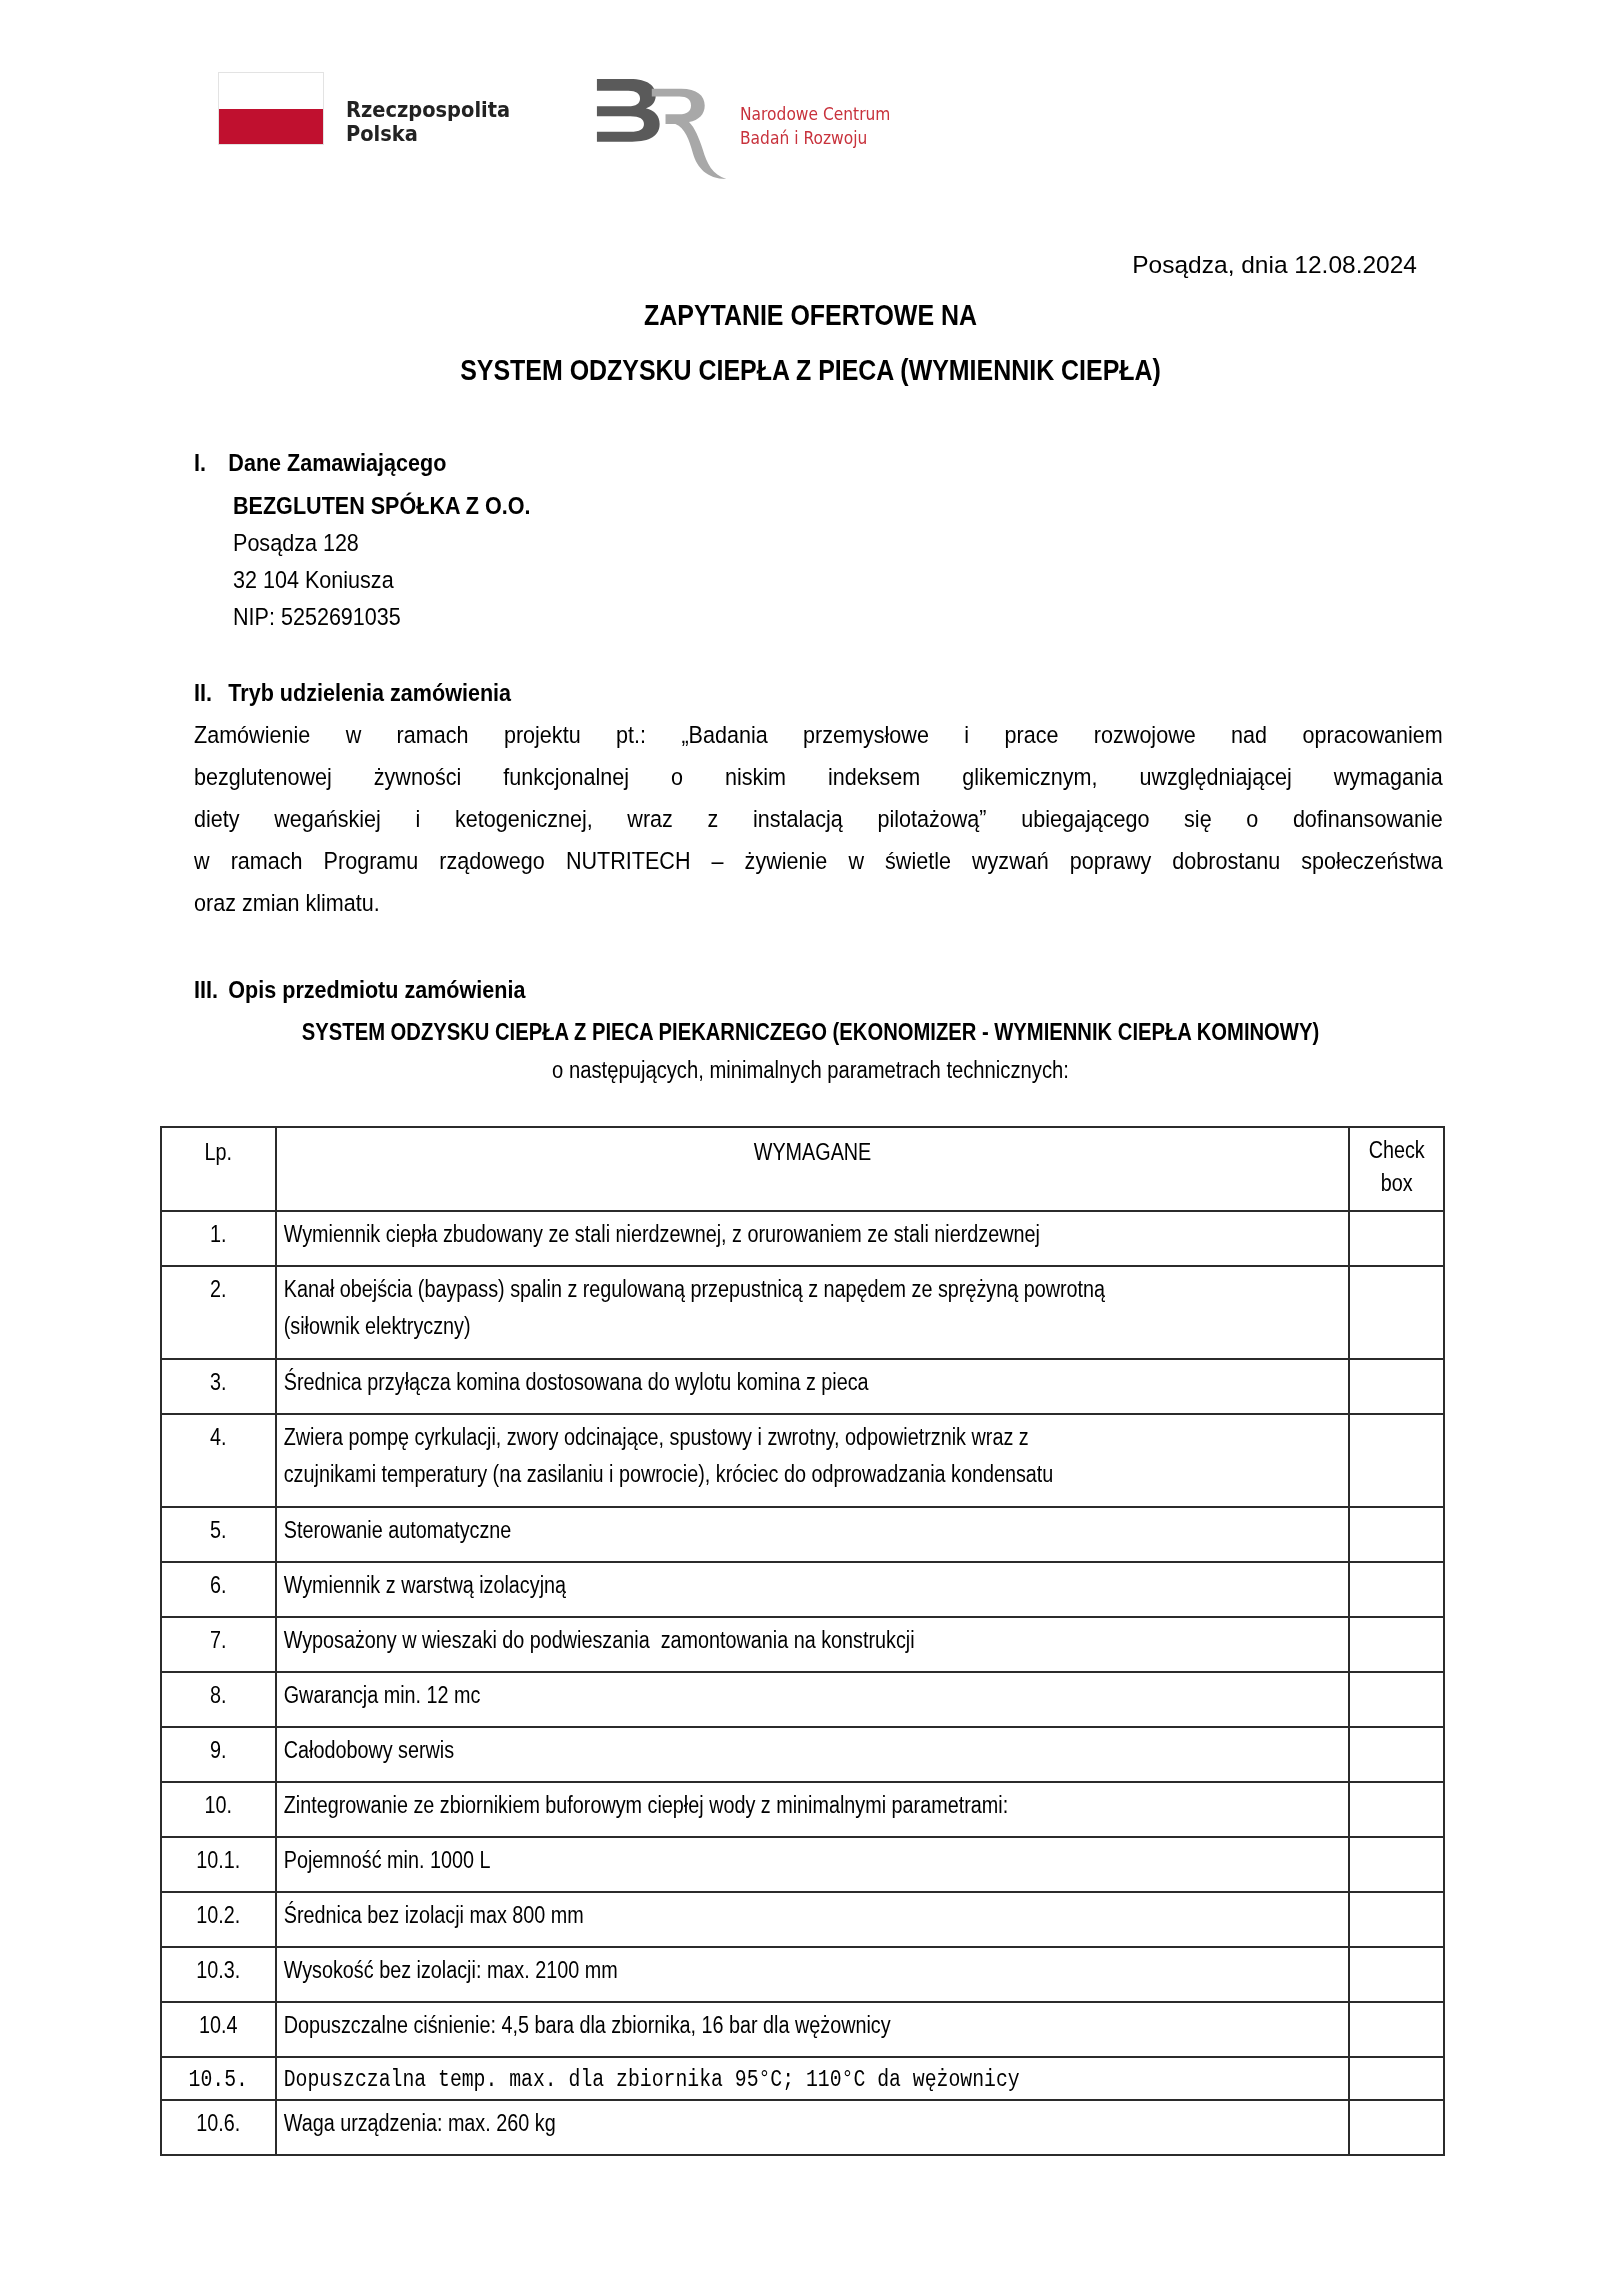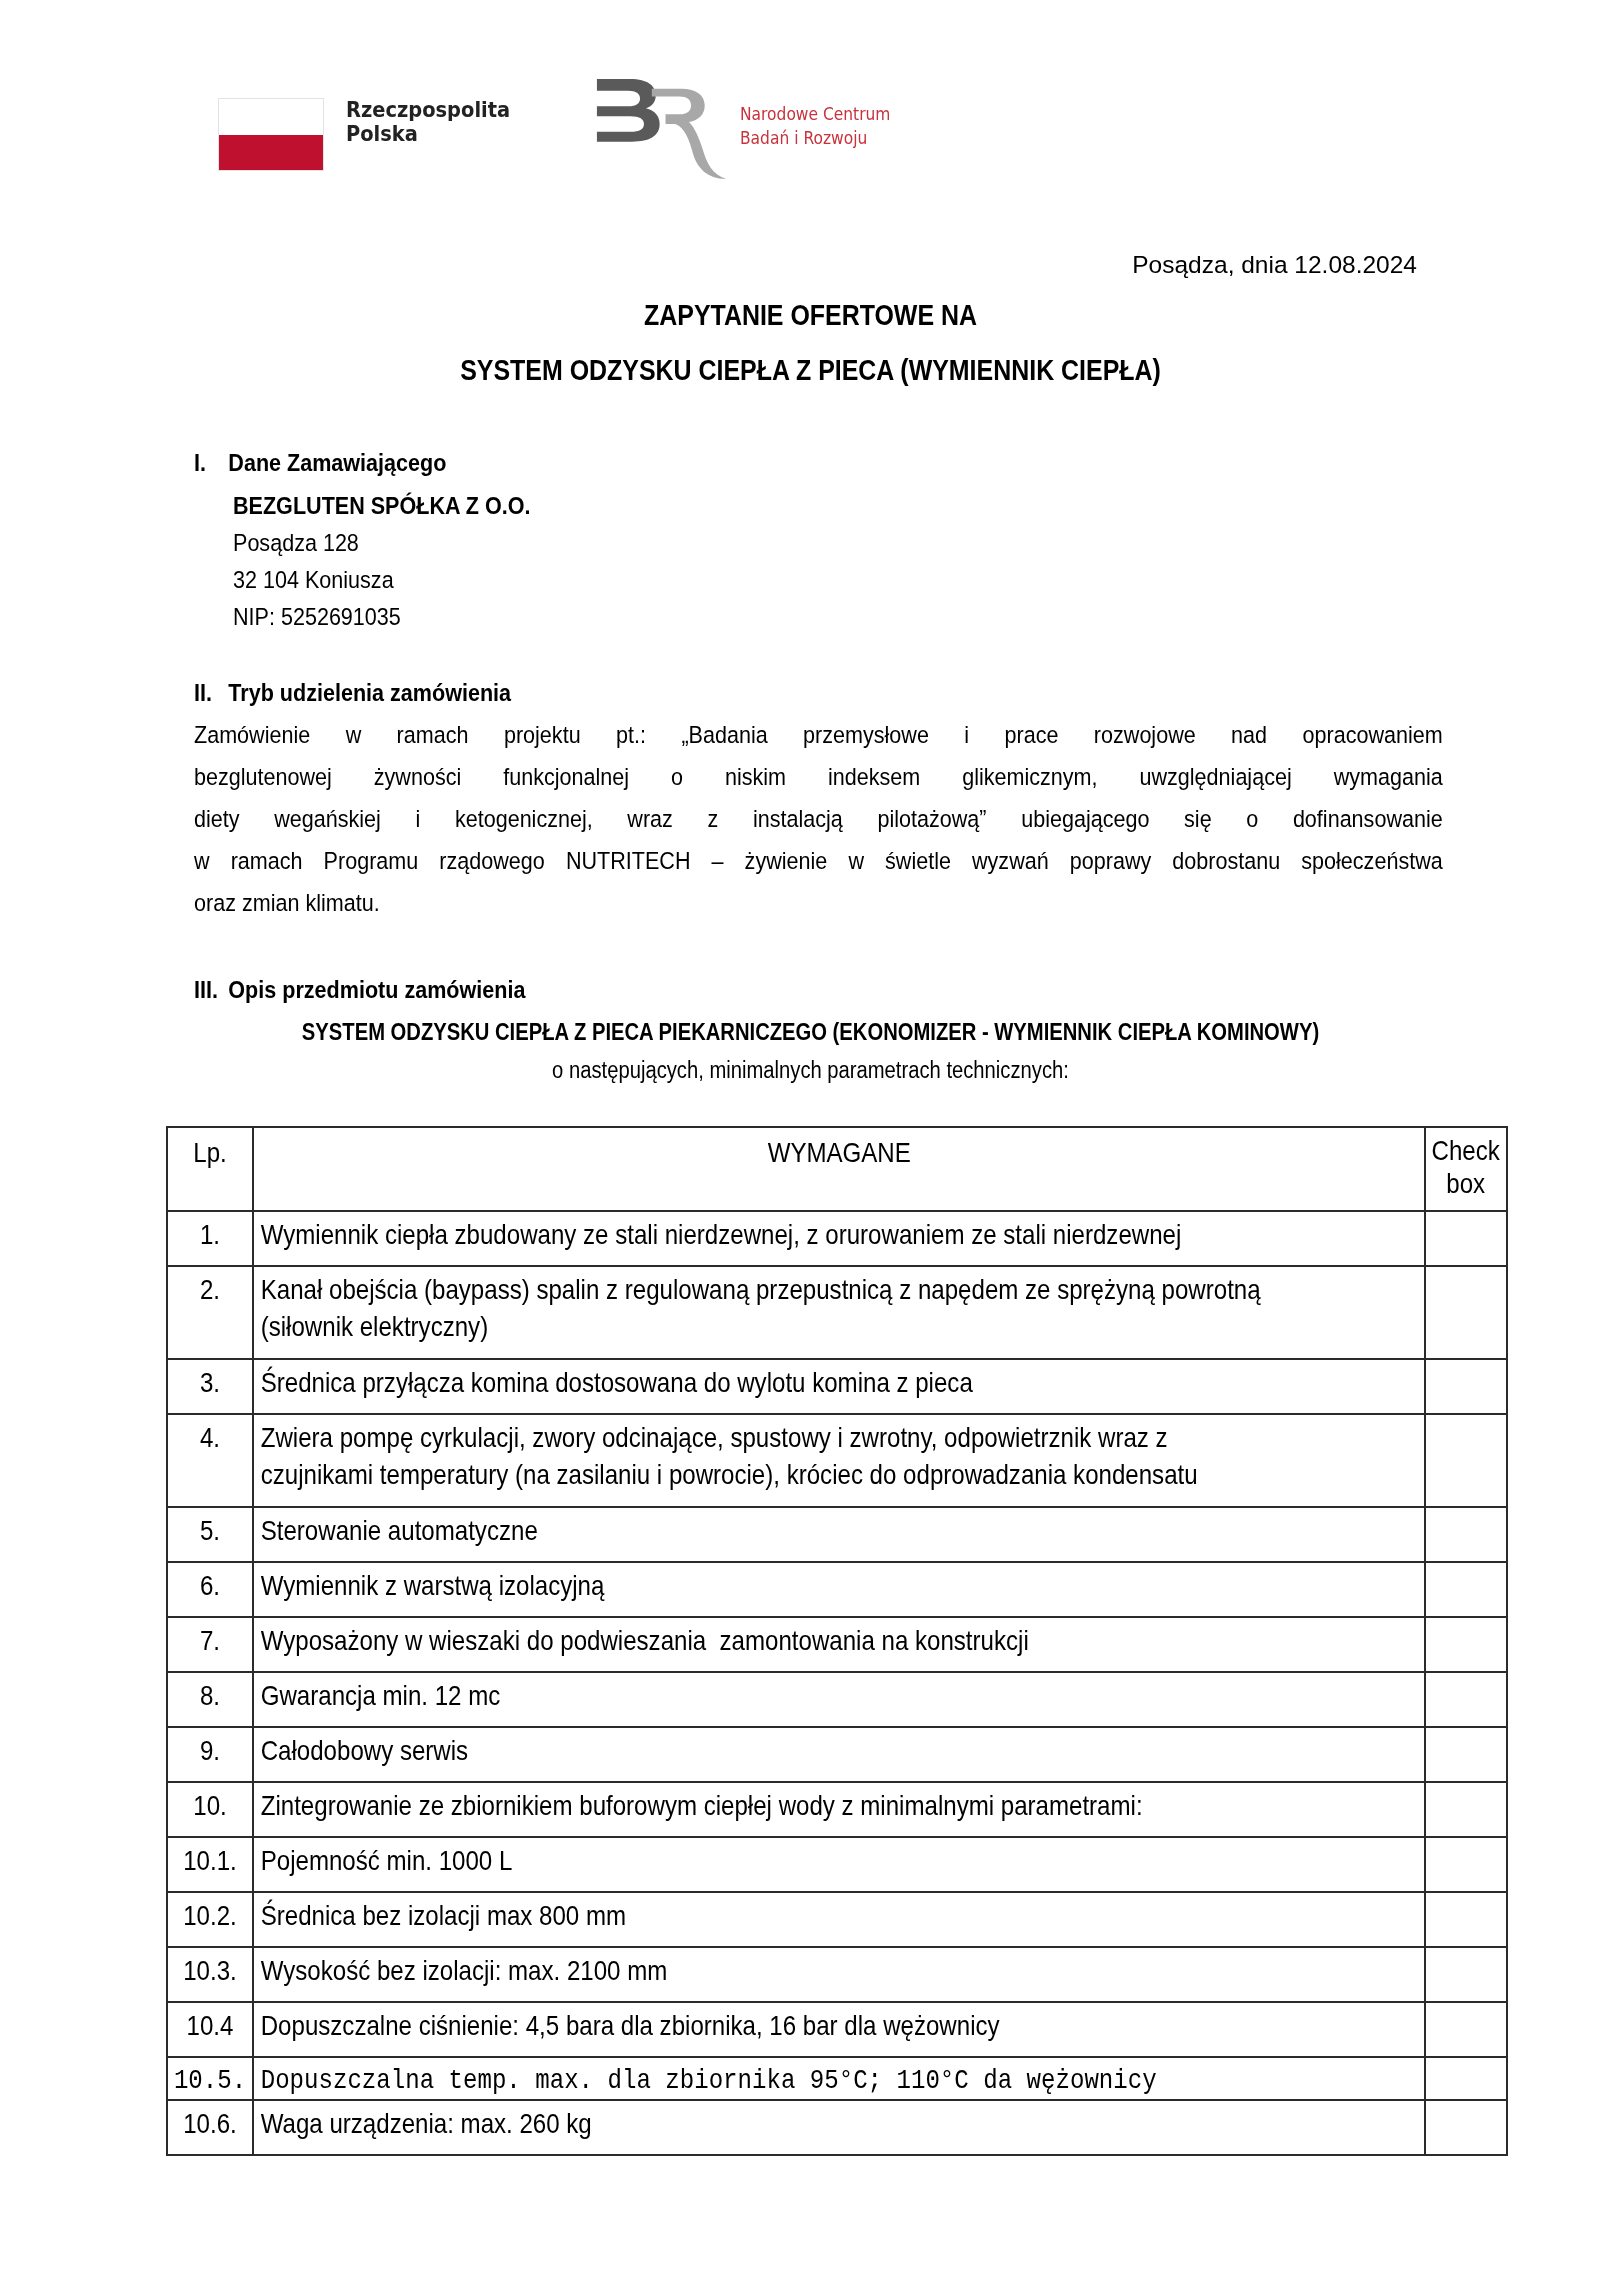--- a/index.html
+++ b/index.html
@@ -25,23 +25,23 @@
     .logos {
       position: absolute;
       top: 61px;
       left: 0;
       width: 1621px;
       height: 127px;
     }
     .logo-rp {
       position: absolute;
       left: 218px;
-      top: 37px;
+      top: 11px;
       display: flex;
-      align-items: flex-start;
+      align-items: flex-end;
     }
     .flag {
       width: 104px;
       height: 71px;
       border: 1px solid #e3e3e3;
       display: flex;
       flex-direction: column;
       margin-right: 21.6px;
     }
     .flag .white { flex: 1; background: #fff; }
@@ -174,25 +174,25 @@
       font-size: 23.5px;
       transform: scaleX(0.86);
       transform-origin: center;
       white-space: nowrap;
     }
     .center-line.bold { font-weight: bold; }
 
     
     .req-table {
       position: absolute;
-      left: 166px;
+      left: 160px;
       top: 1126px;
       width: 1285px;
       border-collapse: collapse;
-      font-size: 28px;
+      font-size: 23px;
     }
     .req-table td, .req-table th {
       border: 2px solid #2b2b2b;
       vertical-align: top;
       padding: 0;
       font-weight: normal;
     }
     .req-table .col-lp { width: 112px; text-align: center; }
     .req-table .col-req { width: 1066px; }
     .req-table .col-chk { width: 93px; text-align: center; }

